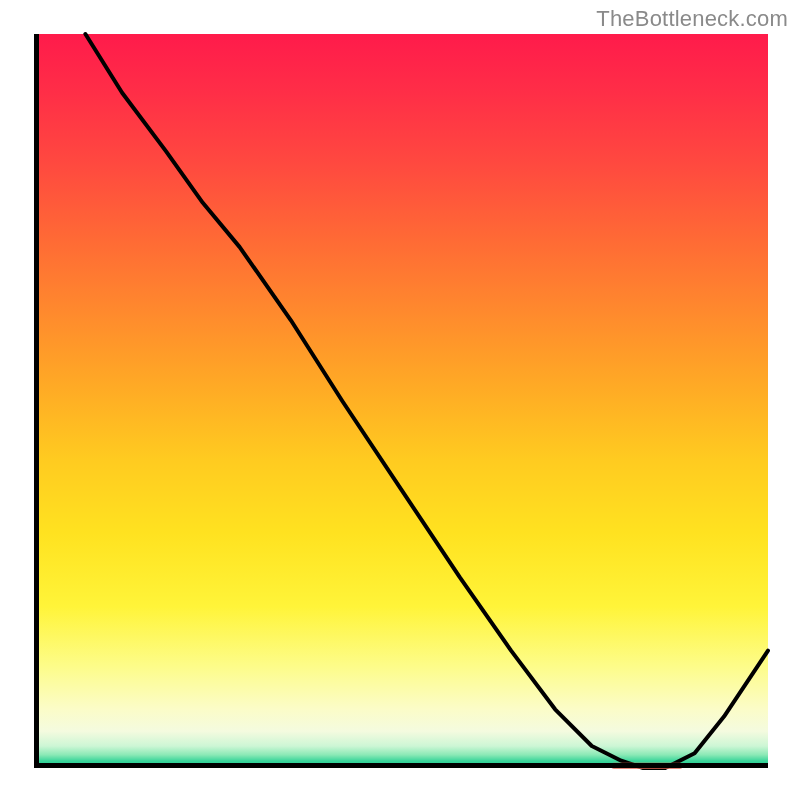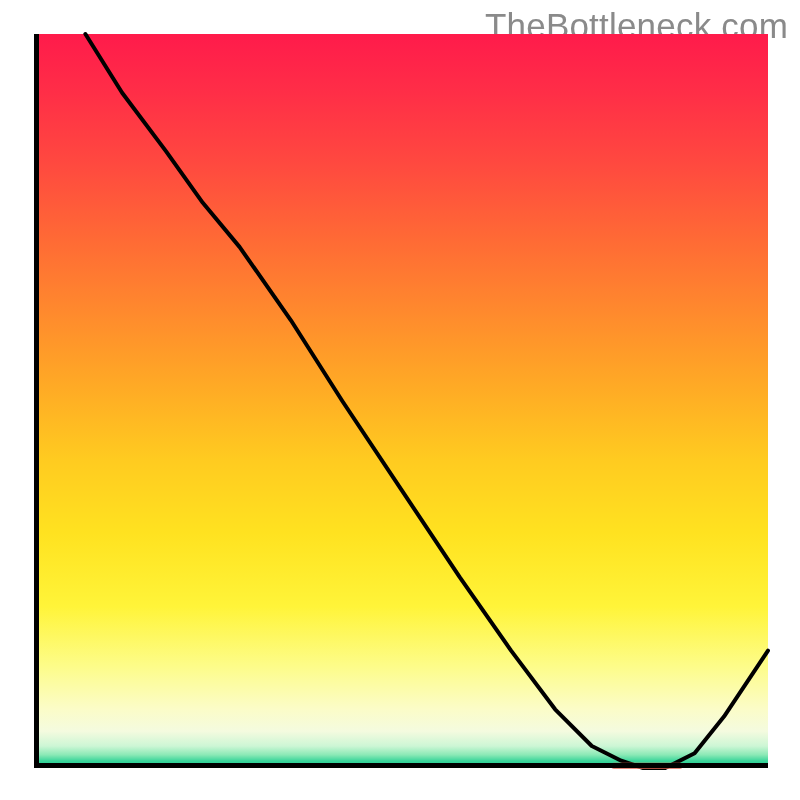--- a/index.html
+++ b/index.html
@@ -13,21 +13,21 @@
   }
   .wrap {
     position: relative;
     width: 800px;
     height: 800px;
   }
   .watermark {
     position: absolute;
     top: 6px;
     right: 12px;
-    font-size: 35px;
+    font-size: 22px;
     font-weight: 400;
     color: #8a8a8a;
     letter-spacing: 0.2px;
   }
   .plot {
     position: absolute;
     left: 34px;
     top: 34px;
     width: 734px;   
     height: 734px;  

